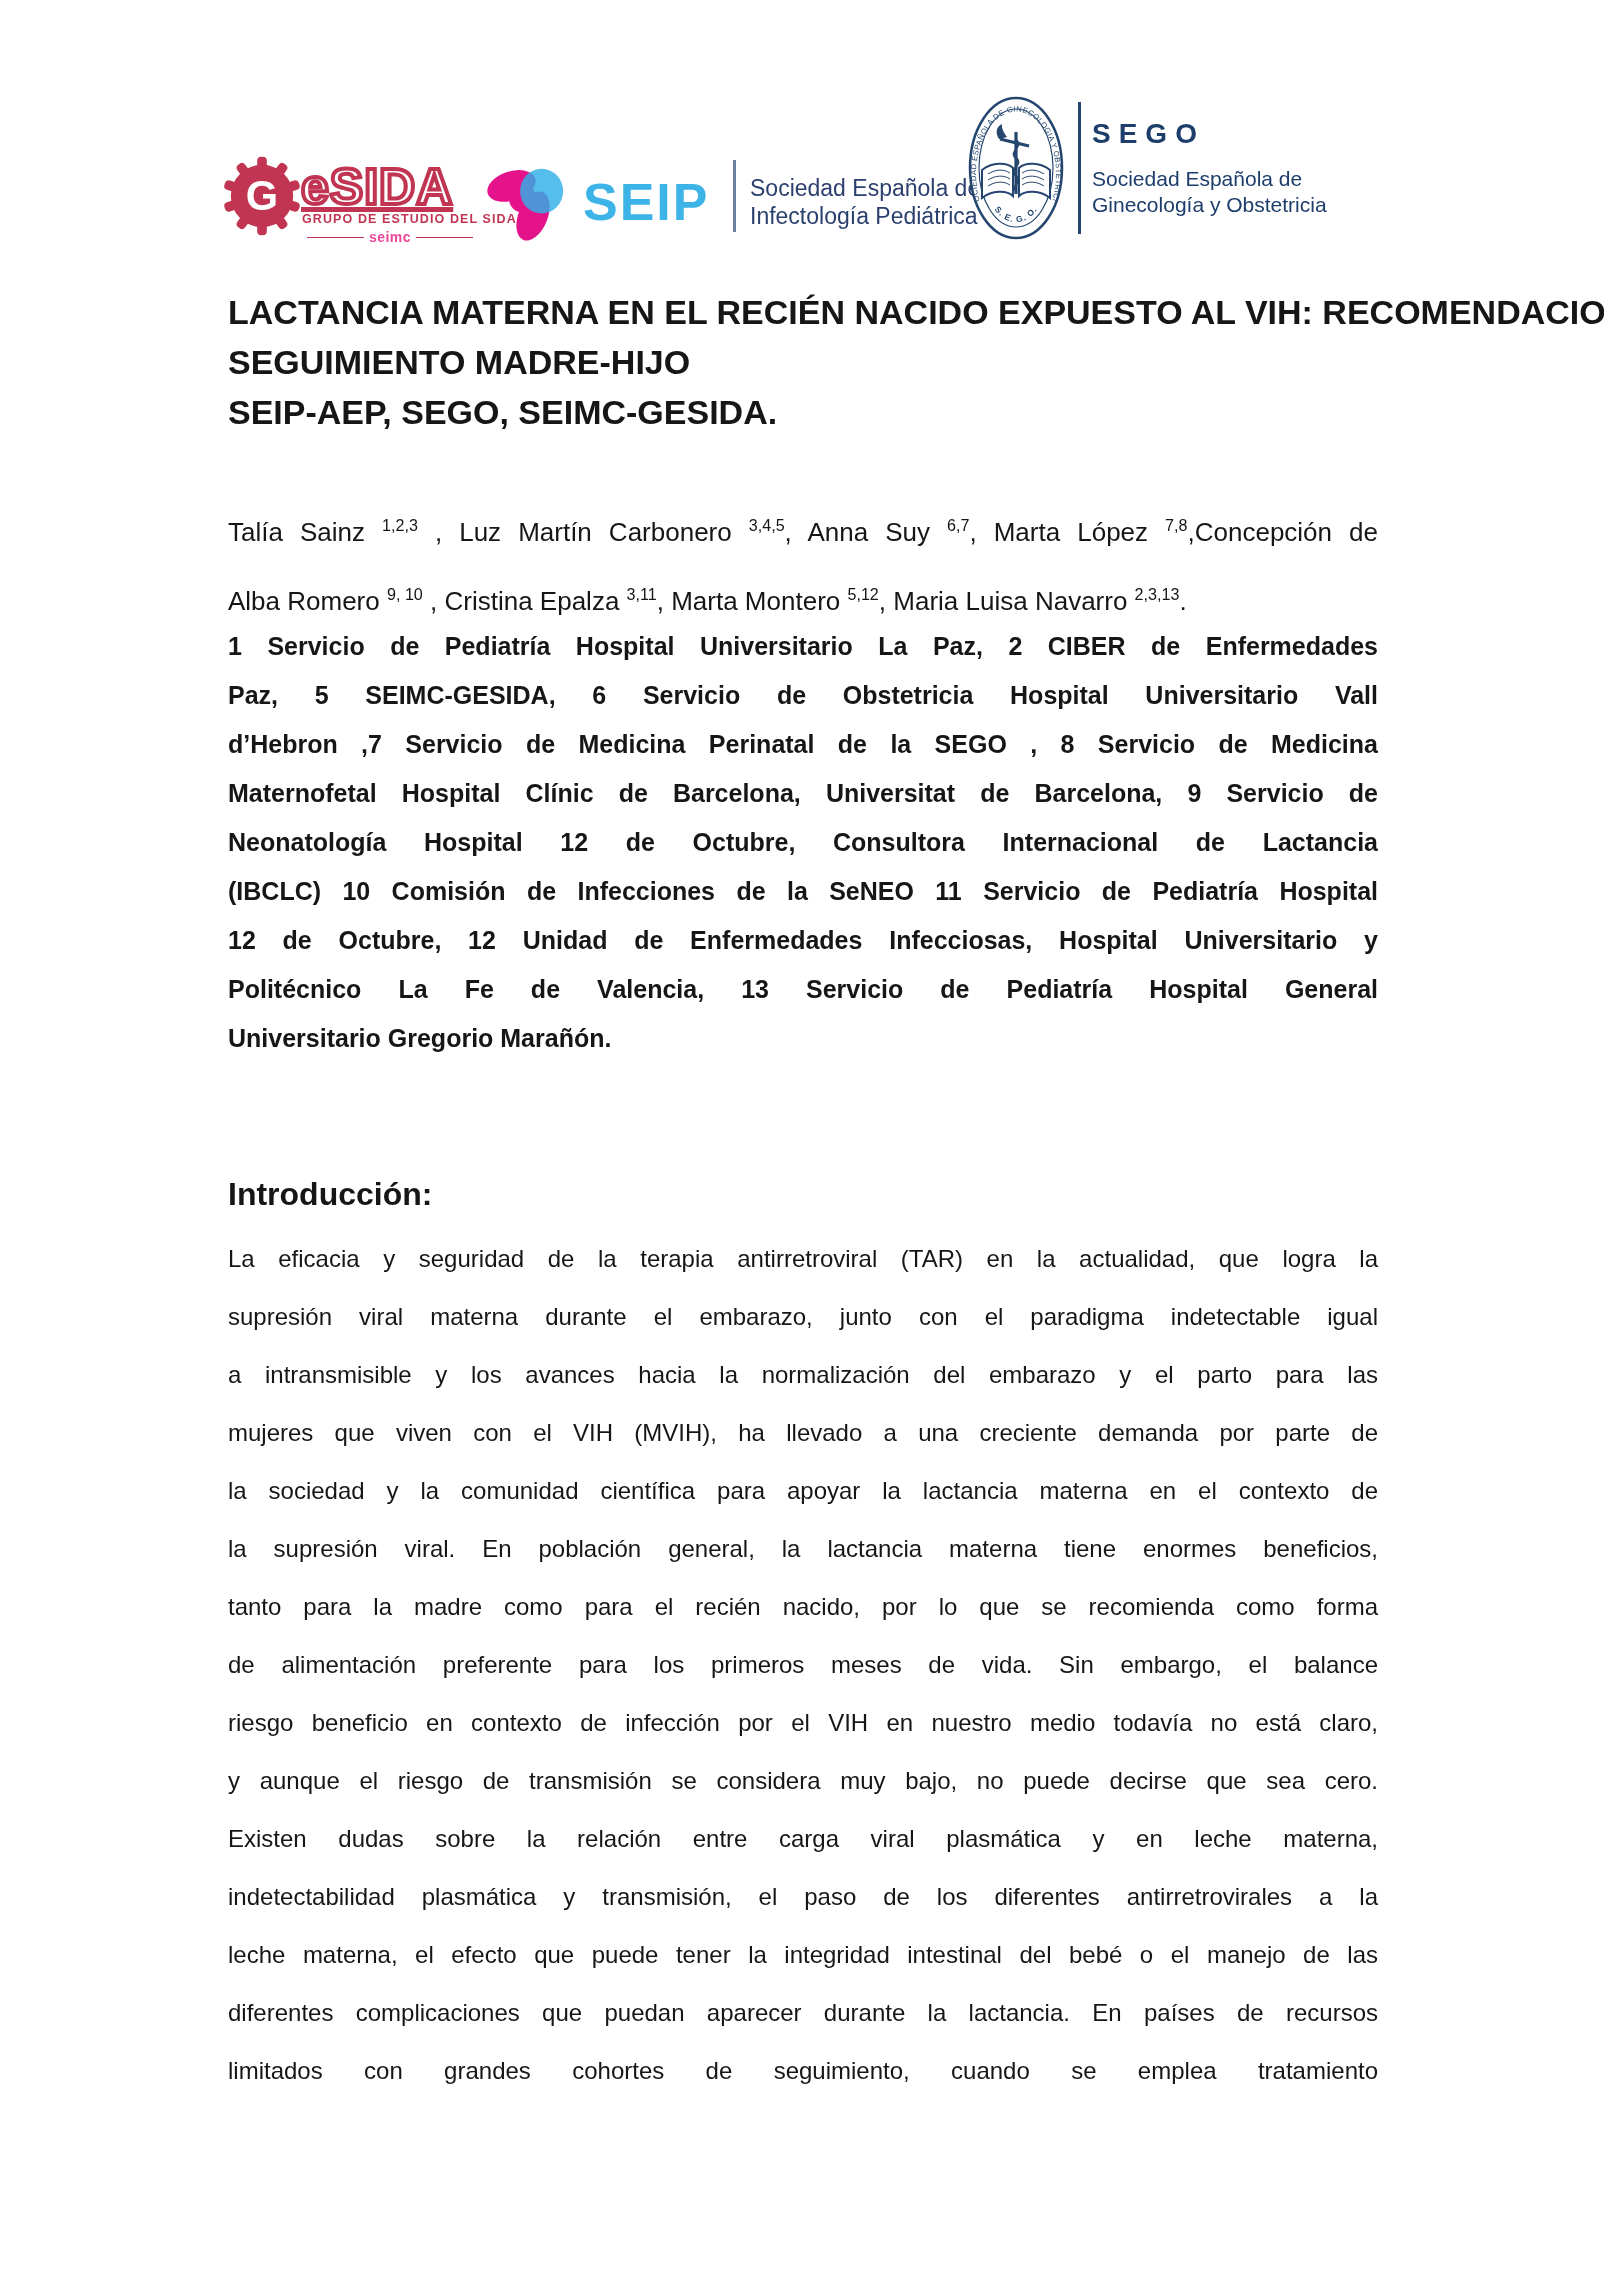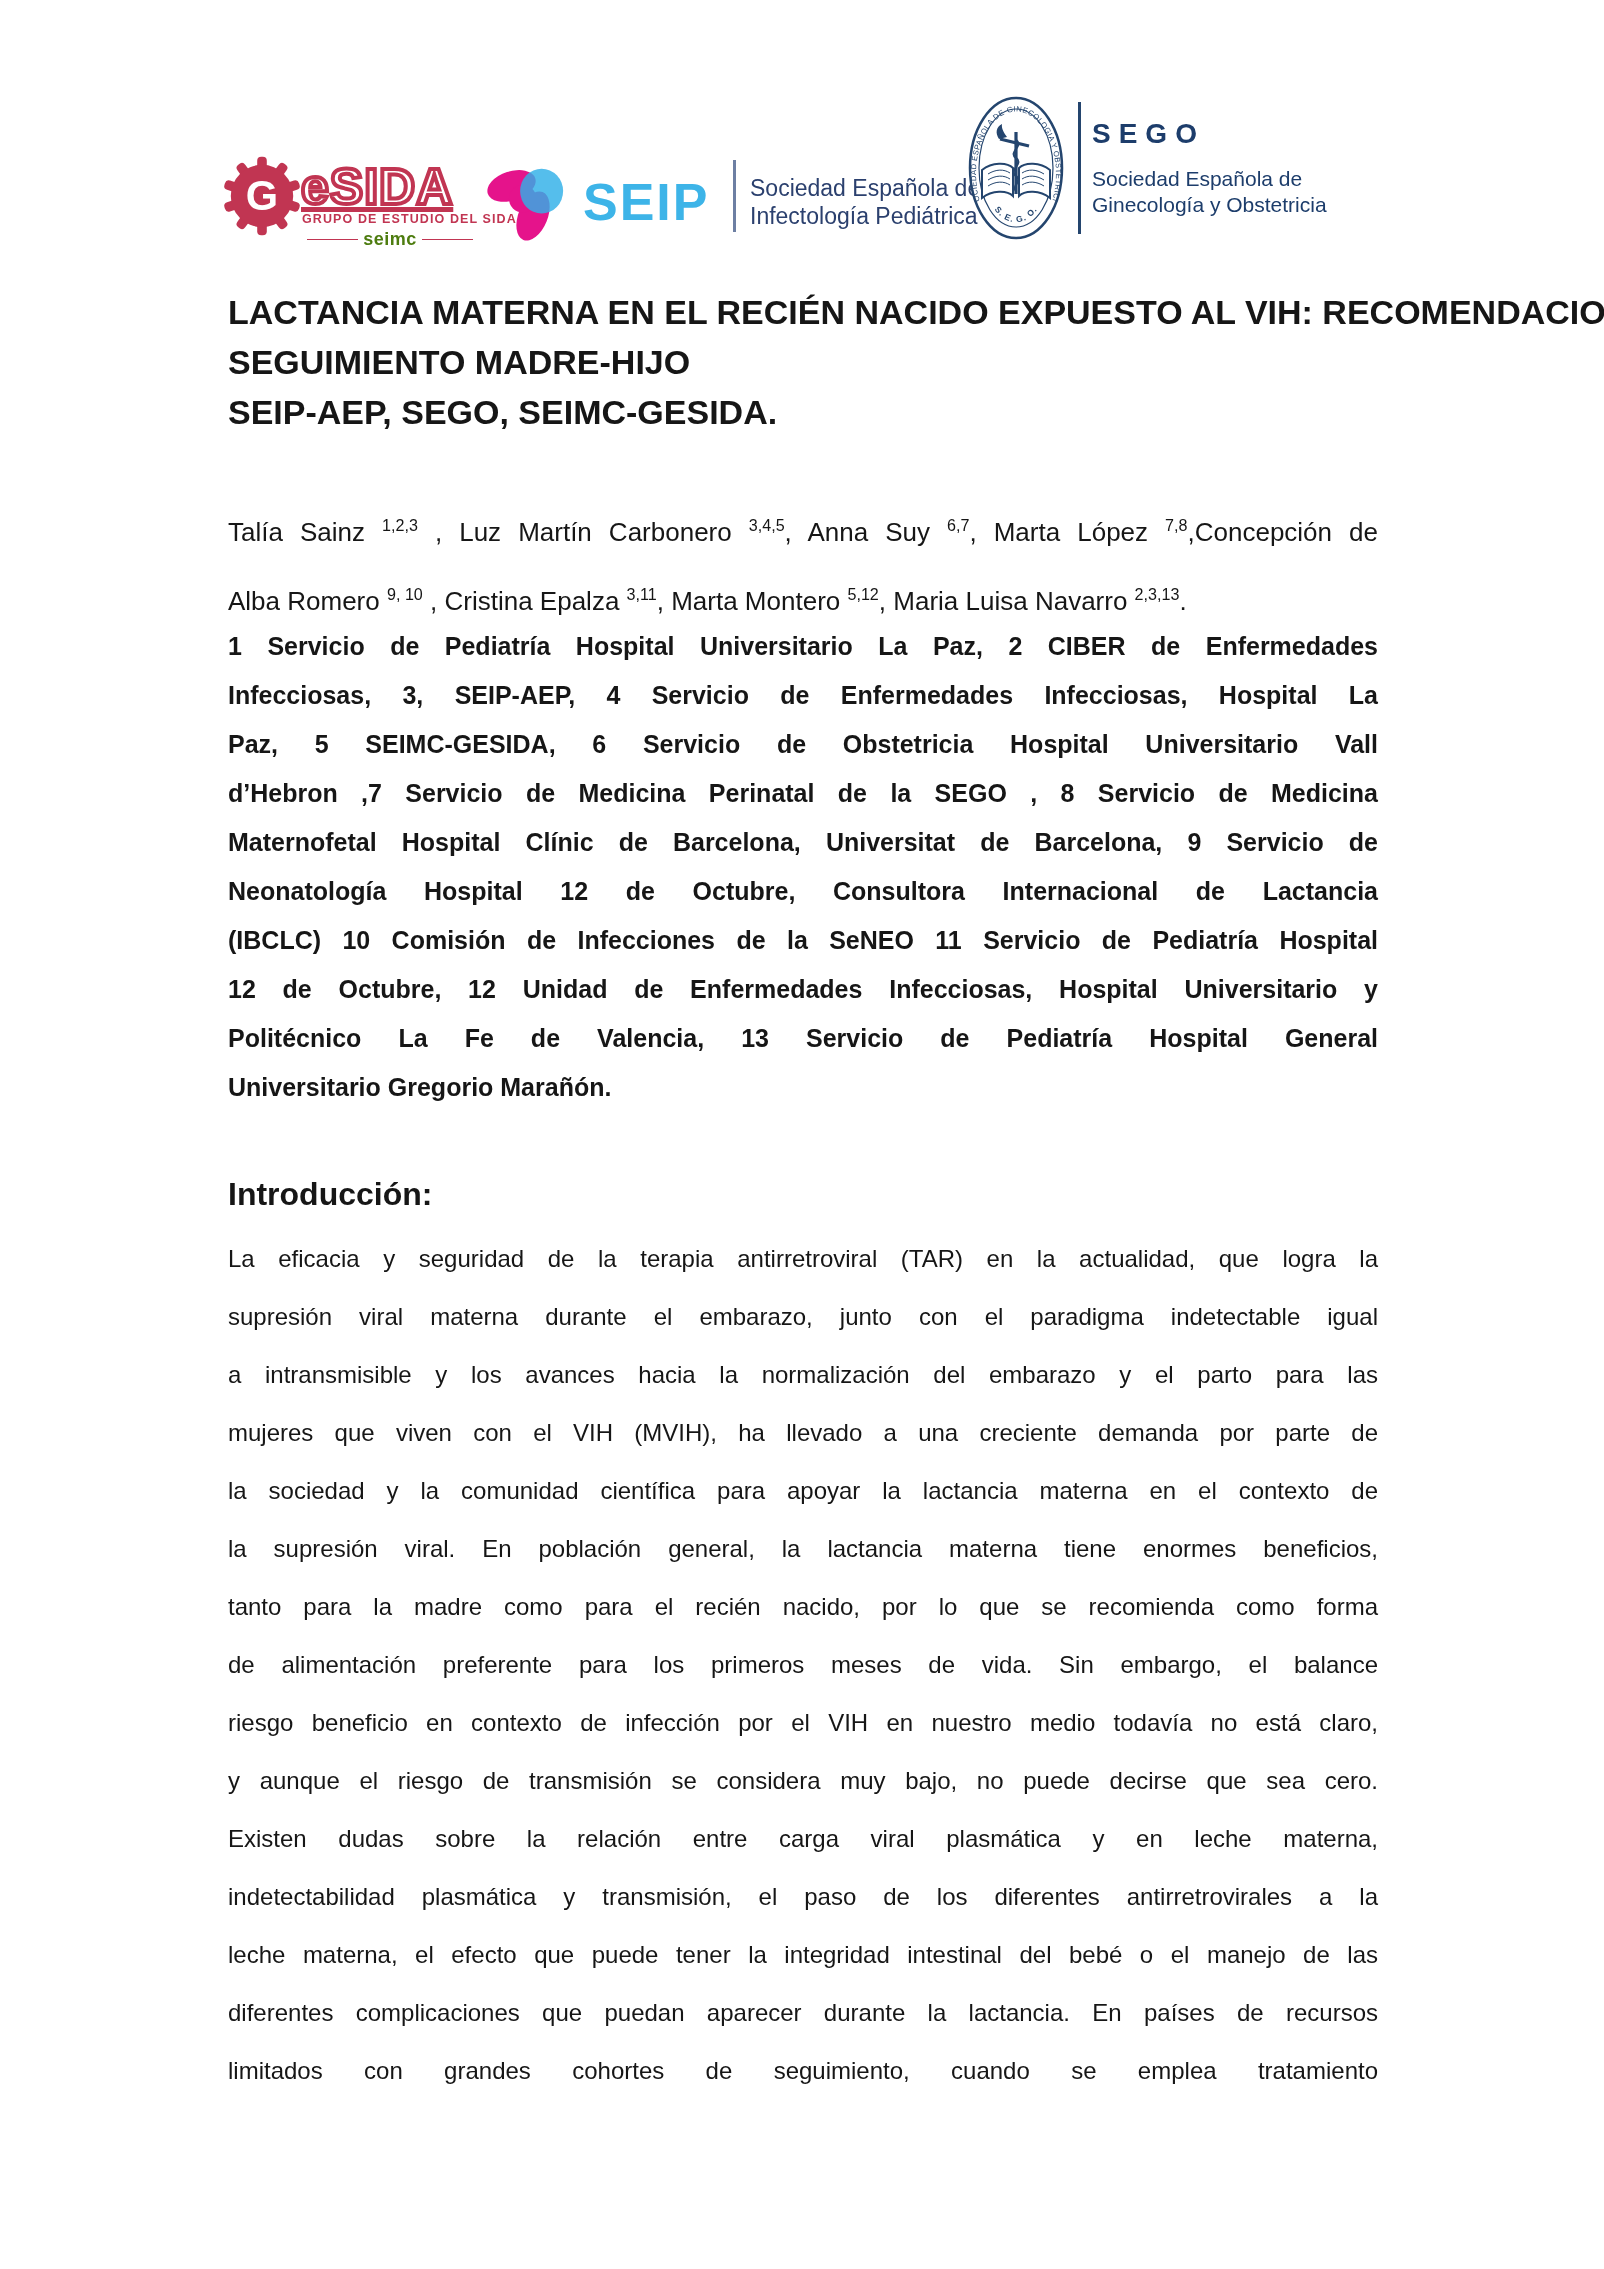--- a/index.html
+++ b/index.html
@@ -25,21 +25,21 @@
     .gesida-word{color:#ffffff;-webkit-text-stroke:4px #c13552;}
   }
   .gesida-tagline{
     position:absolute;left:302px;top:212px;width:180px;
     font-size:12.5px;font-weight:600;letter-spacing:1.1px;
     color:#c13552;white-space:nowrap;
   }
   .gesida-seimc{
     position:absolute;left:302px;top:229px;width:176px;
     display:flex;align-items:center;
-    color:#4d7c0f;font-size:18px;font-weight:bold;letter-spacing:0.5px;text-align:center;
+    color:#ec4899;font-size:14px;font-weight:bold;letter-spacing:0.5px;text-align:center;
   }
   .gesida-seimc .rule{flex:1;border-top:1.5px solid #c13552;margin:0 5px;height:0;}
   .seip-petal{position:absolute;left:484px;top:162px;width:86px;height:84px;}
   .seip-acronym{
     position:absolute;left:583px;top:172px;
     font-size:52px;font-weight:bold;letter-spacing:2px;color:#3db4e8;
   }
   .seip-divider{position:absolute;left:733px;top:160px;width:2.5px;height:72px;background:#6d7fa3;}
   .seip-society{
     position:absolute;left:750px;top:174px;
@@ -151,21 +151,20 @@
     <div class="jline">
       <span>Talía Sainz </span><sup>1,2,3</sup><span> , Luz Martín Carbonero </span><sup>3,4,5</sup><span>, Anna Suy </span><sup>6,7</sup><span>, Marta López </span><sup>7,8</sup><span>,Concepción de</span>
     </div>
     <div class="line">
       <span>Alba Romero </span><sup>9, 10</sup><span> , Cristina Epalza </span><sup>3,11</sup><span>, Marta Montero </span><sup>5,12</sup><span>, Maria Luisa Navarro </span><sup>2,3,13</sup><span>.</span>
     </div>
   </div>
 
   <div class="tblock affil-block">
     <div class="jline">1 Servicio de Pediatría Hospital Universitario La Paz, 2 CIBER de Enfermedades</div>
-    <div class="jline">Infecciosas, 3, SEIP-AEP, 4 Servicio de Enfermedades Infecciosas, Hospital La</div>
     <div class="jline">Paz, 5 SEIMC-GESIDA, 6 Servicio de Obstetricia Hospital Universitario Vall</div>
     <div class="jline">d’Hebron ,7 Servicio de Medicina Perinatal de la SEGO , 8 Servicio de Medicina</div>
     <div class="jline">Maternofetal Hospital Clínic de Barcelona, Universitat de Barcelona, 9 Servicio de</div>
     <div class="jline">Neonatología Hospital 12 de Octubre, Consultora Internacional de Lactancia</div>
     <div class="jline">(IBCLC) 10 Comisión de Infecciones de la SeNEO 11 Servicio de Pediatría Hospital</div>
     <div class="jline">12 de Octubre, 12 Unidad de Enfermedades Infecciosas, Hospital Universitario y</div>
     <div class="jline">Politécnico La Fe de Valencia, 13 Servicio de Pediatría Hospital General</div>
     <div class="line">Universitario Gregorio Marañón.</div>
   </div>
 

